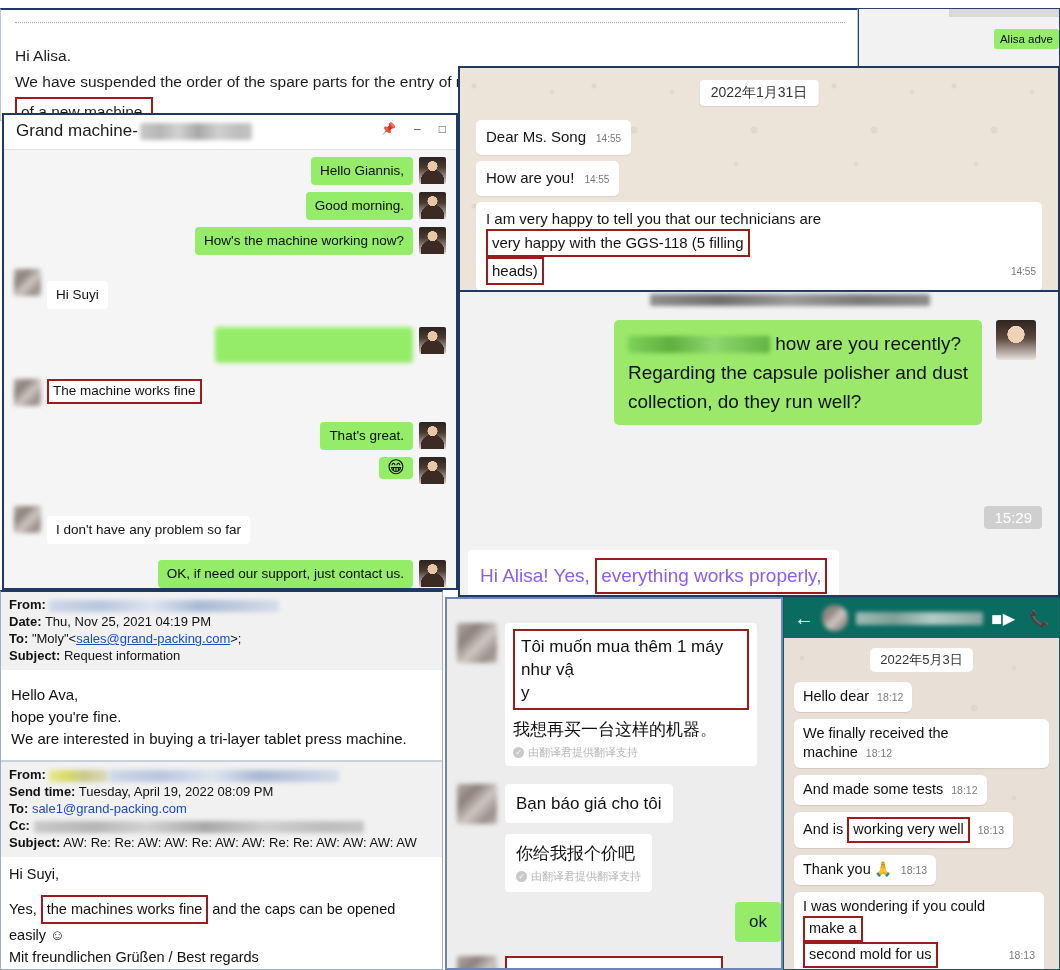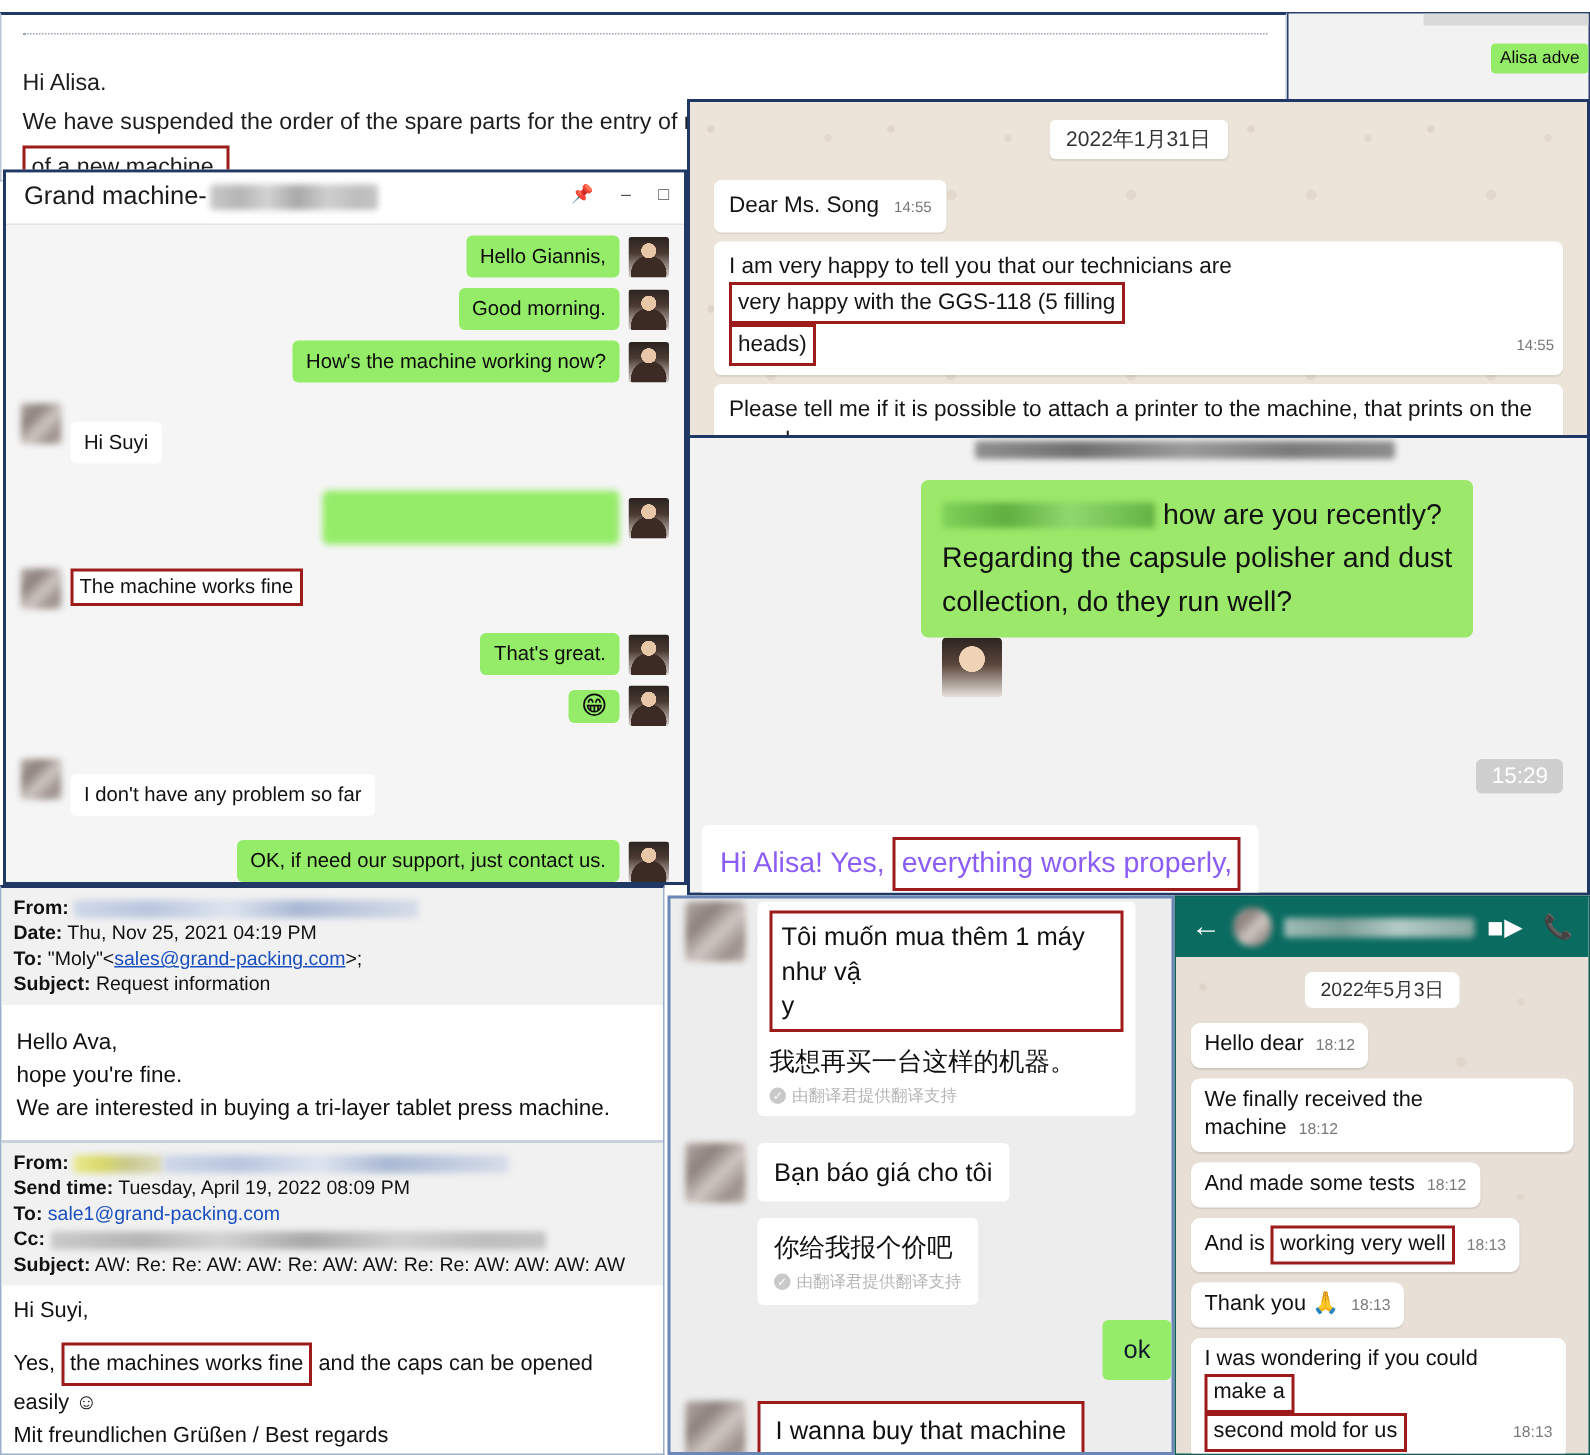--- a/index.html
+++ b/index.html
@@ -52,21 +52,21 @@
   
   #wechat-left{left:2px;top:113px;width:456px;height:477px;border:2px solid #1f3864;background:#f5f5f5;}
   #wechat-left .titlebar{position:absolute;left:0;top:0;right:0;height:34px;background:#fff;
       border-bottom:1px solid #e2e2e2;}
   #wechat-left .title{position:absolute;left:12px;top:6px;font-size:17px;color:#1b1b1b;}
   #wechat-left .wbtns{position:absolute;right:10px;top:7px;display:flex;gap:18px;align-items:center;
       font-size:12px;color:#555;}
   #wechat-left .chatarea{position:absolute;left:0;top:35px;right:0;bottom:0;background:#f5f5f5;}
 
   .row{display:flex;align-items:flex-start;margin:7px 10px;}
-  .row.right{justify-content:flex-end;align-items:center;}
+  .row.right{justify-content:flex-end;}
   .av{width:27px;height:27px;flex:0 0 27px;border-radius:2px;overflow:hidden;}
   .av-photo{width:27px;height:27px;
       background:
         radial-gradient(circle at 50% 34%, #e8c6a8 0 22%, rgba(0,0,0,0) 23%),
         radial-gradient(circle at 50% 90%, #3b2b24 0 42%, rgba(0,0,0,0) 43%),
         linear-gradient(180deg,#2b2320 0%,#4a3a31 40%,#d8d2cf 100%);}
   .bub{max-width:300px;font-size:13.5px;line-height:18px;padding:5px 9px;border-radius:4px;position:relative;}
   .bub.green{background:#95ec69;color:#0b0b0b;margin-right:6px;}
   .bub.white{background:#fff;color:#111;margin-left:6px;}
   .bub.green::after{content:"";position:absolute;right:-5px;top:8px;border:5px solid transparent;border-left-color:#95ec69;}
@@ -230,20 +230,25 @@
     <div class="bgp"></div>
     <div class="datechip">2022年1月31日</div>
 
     <div class="wrap">
       <div style="margin-bottom:6px">
         <div class="wbub">
           <span>Dear Ms. Song</span><span class="t">14:55</span>
         </div>
       </div>
 
+      <div style="margin-bottom:6px">
+        <div class="wbub">
+          <span>How are you!</span><span class="t">14:55</span>
+        </div>
+      </div>
 
       <div style="margin-bottom:6px">
         <div class="wbub" style="display:block;width:566px;box-sizing:border-box;padding-right:6px">
           <span>I am very happy to tell you that our technicians are </span><span class="hl-in">very happy with the GGS-118 (5 filling</span><br>
           <span class="hl-in">heads)</span>
           <span class="t" style="float:right;margin-top:4px">14:55</span>
         </div>
       </div>
 
       <div>
@@ -252,21 +257,21 @@
           <span>the name of the product</span>
           <span class="t" style="float:right">14:57</span>
         </div>
       </div>
     </div>
 
     <div style="position:absolute;left:0;right:0;top:222px;height:2px;background:#1f3864;"></div>
     <div style="position:absolute;left:0;right:0;top:224px;bottom:0;background:#f2f2f2;"></div>
     <span class="blur blur-dark" style="position:absolute;left:190px;top:226px;width:280px;height:12px;"></span>
 
-    <div style="position:absolute;left:154px;top:252px;display:flex;align-items:flex-start;flex-direction:column;">
+    <div style="position:absolute;left:154px;top:252px;display:flex;align-items:flex-start;">
       <div class="gbub">
         <span class="blur blur-green" style="width:142px;height:17px;"></span><span> how are you recently?</span><br>
         <span>Regarding the capsule polisher and dust</span><br>
         <span>collection, do they run well?</span>
       </div>
       <div style="width:40px;height:40px;margin-left:14px;border-radius:3px;
           background:radial-gradient(circle at 50% 36%, #f0d2b4 0 26%, rgba(0,0,0,0) 27%),
                      linear-gradient(180deg,#2d2420 0%,#5a463b 45%,#e8e2de 100%);"></div>
     </div>
 
@@ -311,21 +316,21 @@
       <div>Hi Suyi,</div>
       <div style="height:10px"></div>
       <div><span>Yes, </span><span class="hl-in">the machines works fine</span><span> and the caps can be opened easily ☺</span></div>
       <div>Mit freundlichen Grüßen / Best regards</div>
 
     </div>
   </div>
 
   <div class="panel" id="wechat-mid">
 
-    <div class="r" style="margin-top:2px">
+    <div class="r" style="margin-top:24px">
       <div class="avb blur blur-av"></div>
       <div class="wb" style="padding:6px 8px">
         <div>
           <span class="hl-in" style="display:block;padding:4px 6px">
             <span class="l1">Tôi muốn mua thêm 1 máy như vậ</span><br>
             <span class="l1">y</span>
           </span>
         </div>
         <div class="l2" style="margin-top:8px">我想再买一台这样的机器。</div>
         <div class="l3">

